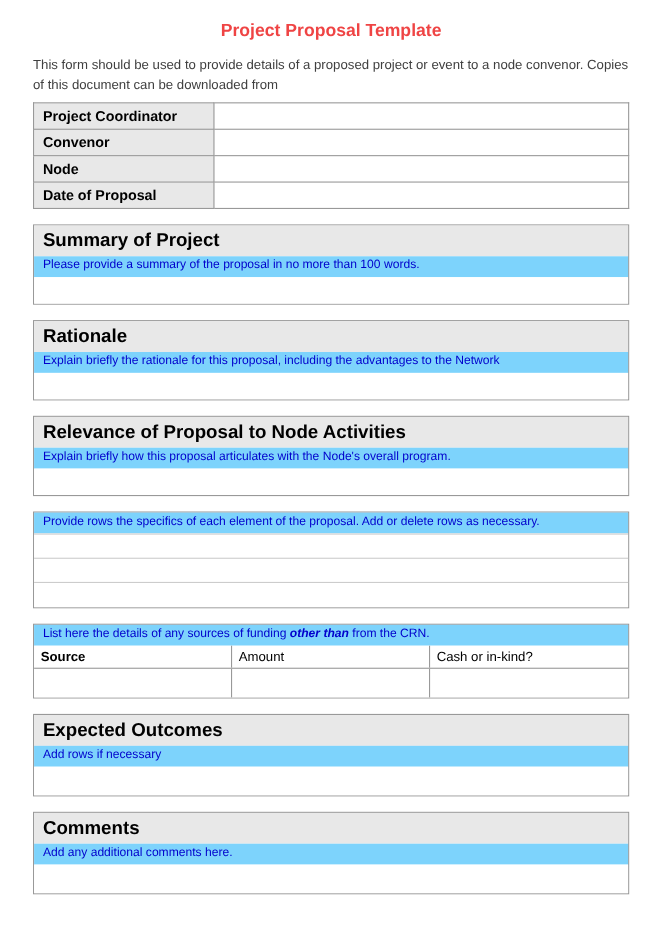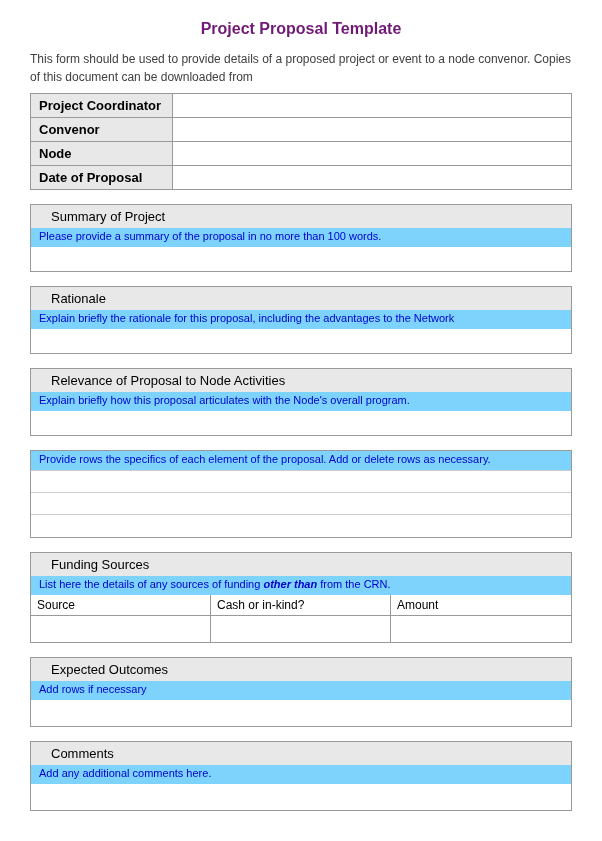--- a/index.html
+++ b/index.html
@@ -7,40 +7,40 @@
       font-family: Arial, sans-serif;
       font-size: 13px;
       background: #fff;
       color: #000;
       width: 602px;
       min-height: 841px;
       padding: 20px 30px;
     }
     h1.page-title {
       text-align: center;
-      color: #701a75;
+      color: #ef4444;
       font-size: 16px;
       font-weight: bold;
       margin-bottom: 12px;
     }
     .intro-text {
       font-size: 12px;
       color: #404040;
       margin-bottom: 7px;
       line-height: 1.5;
     }
     .section {
       border: 1px solid #999;
       margin-bottom: 14px;
     }
     .section-header {
       background: #e8e8e8;
-      padding: 4px 20px;
-      font-weight: normal;
-      font-size: 13px;
+      padding: 4px 8px;
+      font-weight: bold;
+      font-size: 17px;
     }
     .section-subtext {
       background: #7dd3fc;
       padding: 2px 8px 5px 8px;
       font-size: 11px;
       color: #0000cc;
     }
     .section-subtext em {
       font-style: italic;
       font-weight: bold;
@@ -57,21 +57,21 @@
       margin-bottom: 14px;
     }
     .info-table tr td {
       border: 1px solid #999;
       padding: 4px 8px;
       font-size: 13px;
     }
     .info-table tr td:first-child {
       font-weight: bold;
       background: #e8e8e8;
-      width: 142px;
+      width: 164px;
       white-space: nowrap;
     }
     .info-table tr td:last-child {
       background: #fff;
     }
     
     .details-rows {
       width: 100%;
       border-collapse: collapse;
     }
@@ -99,21 +99,21 @@
       min-height: 22px;
     }
     .funding-data-cell {
       padding: 3px 6px;
       border-right: 1px solid #999;
       min-height: 22px;
     }
     .funding-data-cell:last-child {
       border-right: none;
     }
-    .col-source { width: 33.33%; }
+    .col-source { width: 33.33%; font-weight: bold; }
     .col-amount { width: 33.33%; }
     .col-cash { width: 33.34%; }
     .empty-row {
       min-height: 24px;
     }
     .expected-row {
       min-height: 26px;
     }
     .comments-row {
       min-height: 26px;
@@ -178,30 +178,29 @@
           </tr>
       <tr>
             <td style="height:22px; border-top:1px solid #ccc;"></td>
           </tr>
     </tbody>
       </table>
   </div>
 </div>
 
 <div class="section">
-  <div class="section-header">Funding Sources</div>
   <div class="section-subtext">
     <span>List here the details of any sources of funding </span><em>other than</em><span> from the CRN.</span>
   </div>
   <div class="section-body">
 
     <div class="funding-header-row" style="border-bottom:1px solid #999;">
       <div class="funding-col-header col-source">Source</div>
+      <div class="funding-col-header col-amount">Amount</div>
       <div class="funding-col-header col-cash">Cash or in-kind?</div>
-      <div class="funding-col-header col-amount">Amount</div>
     </div>
 
     <div class="funding-data-row" style="min-height:26px;">
       <div class="funding-data-cell col-source"></div>
       <div class="funding-data-cell col-amount"></div>
       <div class="funding-data-cell col-cash"></div>
     </div>
   </div>
 </div>
 

